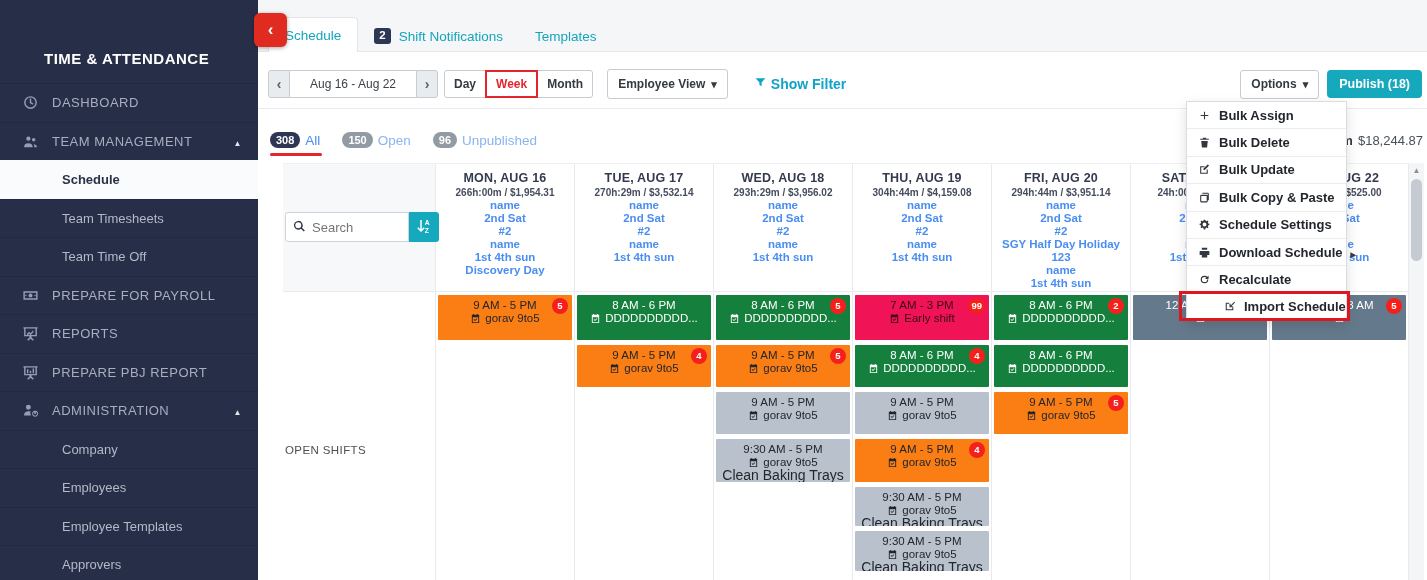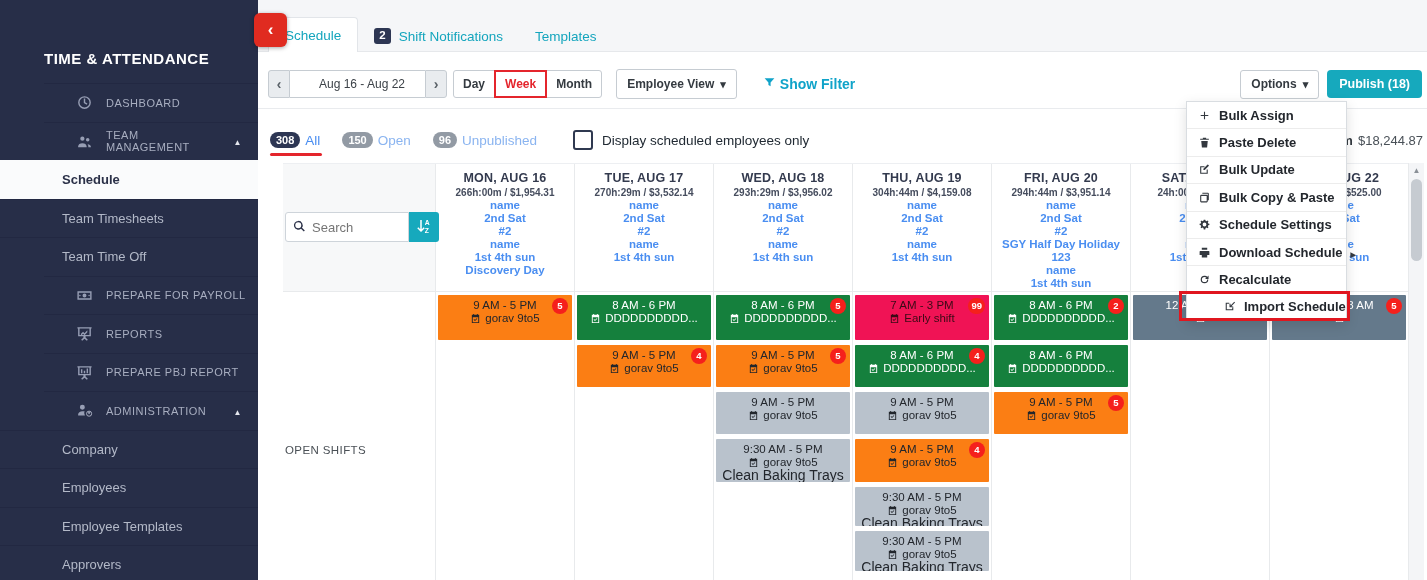--- a/index.html
+++ b/index.html
@@ -5,21 +5,21 @@
   html,body{margin:0;padding:0;width:1427px;height:580px;overflow:hidden;background:#fff;
     font-family:"Liberation Sans",sans-serif;}
   .page{position:relative;width:1427px;height:580px;}
 
   
   .sidebar{position:absolute;left:0;top:0;width:258px;height:580px;background:#272e48;z-index:3;}
   .sidebar-title{height:50px;display:flex;align-items:center;padding-left:44px;color:#fff;
     font-weight:700;font-size:15px;letter-spacing:.5px;margin-top:33px;}
   .side-item{height:37.5px;display:flex;align-items:center;border-top:1px solid #222842;
     color:#a8aec0;cursor:pointer;}
-  .side-item.top{padding-left:32px;gap:13px;font-size:11px;letter-spacing:.5px;margin-left:44px;}
+  .side-item.top{padding-left:22px;gap:13px;font-size:13px;letter-spacing:.5px;}
   .side-item.sub{padding-left:62px;font-size:13px;color:#b3b9c8;}
   .side-item.active{background:#fafbfc;color:#2b3148;font-weight:700;border-top-color:#fafbfc;}
   .side-icon{display:flex;}
   .side-icon svg{width:17px;height:17px;fill:#979eb4;}
   .caret-up{margin-left:auto;margin-right:16px;color:#e6e8ef;}
   .caret-up::after{content:"▲";font-size:8px;}
   .collapse-tab{position:absolute;left:254px;top:13px;width:33px;height:34px;background:#e02b20;
     border:none;border-radius:6px;color:#fff;z-index:6;font-size:17px;font-weight:700;
     box-shadow:0 1px 4px rgba(0,0,0,.35);cursor:pointer;display:flex;align-items:center;justify-content:center;}
 
@@ -31,21 +31,21 @@
     height:32px;cursor:pointer;white-space:nowrap;}
   .tab.active{background:#fff;border:1px solid #e2e5e9;border-bottom:none;border-radius:4px 4px 0 0;height:34px;z-index:2;}
   .tab-badge{background:#2d3653;color:#fff;font-weight:700;font-size:11.5px;padding:2px 5px;border-radius:3px;line-height:1;}
 
   .toolbar{position:absolute;top:70px;left:10px;right:5px;height:28px;display:flex;align-items:center;}
   .nav-btn{width:22px;height:28px;background:#e9ecef;border:1px solid #c6ccd2;color:#5a6268;
     font-size:14px;font-weight:700;cursor:pointer;display:flex;align-items:center;justify-content:center;padding:0;}
   .nav-btn.prev{border-radius:3px 0 0 3px;}
   .nav-btn.next{border-radius:0 3px 3px 0;}
   .date-box{width:126px;height:26px;border-top:1px solid #c6ccd2;border-bottom:1px solid #c6ccd2;
-    background:#fff;font-size:12px;color:#3c4248;display:flex;align-items:center;justify-content:center;padding-left:9px;}
+    background:#fff;font-size:12px;color:#3c4248;display:flex;align-items:center;justify-content:center;}
   .seg{display:flex;margin-left:6px;}
   .seg-btn{min-width:24px;padding:0 9px;height:28px;background:#fff;border:1px solid #c6ccd2;
     font-weight:700;font-size:12px;color:#343a40;cursor:pointer;margin-left:-1px;font-family:inherit;}
   .seg-btn:first-child{border-radius:3px 0 0 3px;margin-left:0;}
   .seg-btn:last-child{border-radius:0 3px 3px 0;}
   .seg-btn.active{color:#e4252c;border:2px solid #e4252c;z-index:1;position:relative;}
   .dropdown-btn{margin-left:14px;padding:0 10px;border:1px solid #c6ccd2;border-radius:3px;background:#fff;
     font-weight:700;font-size:12px;color:#343a40;height:28px;display:flex;align-items:center;gap:6px;
     cursor:pointer;font-family:inherit;}
   .caret-down::after{content:"▾";font-size:11px;}
@@ -271,24 +271,20 @@
           </span>
           <span class="chip">
             <span class="chip-count">150</span>
             <span class="chip-label">Open</span>
           </span>
           <span class="chip">
             <span class="chip-count">96</span>
             <span class="chip-label">Unpublished</span>
           </span>
         </span>
-      <span class="cbx-group">
-        <span class="cbx"></span>
-        <span class="cbx-label">Display scheduled employees only</span>
-      </span>
     </div>
     <div class="totals">
       <span class="t-hours">5m</span><span>$18,244.87</span>
     </div>
 
     <div class="grid">
       <div class="ghead">
         <div class="labelcell">
           <div class="searchwrap">
             <span class="search-icon"><svg viewBox="0 0 24 24">
@@ -688,21 +684,21 @@
             </svg>
           </span>
           <span class="mi-label">Bulk Assign</span>
         </div>
         <div class="menu-item">
           <span class="mi-icon">
             <svg viewBox="0 0 24 24" fill="currentColor">
               <path d="M9 3h6v2h5v2H4V5h5zM6 9h12l-1.2 12H7.2z"></path>
             </svg>
           </span>
-          <span class="mi-label">Paste Delete</span>
+          <span class="mi-label">Bulk Delete</span>
         </div>
         <div class="menu-item">
           <span class="mi-icon">
             <svg viewBox="0 0 24 24" fill="currentColor">
               <path d="M4 6h8v2H6v10h10v-6h2v8H4zm16.7-.7-2-2a1 1 0 0 0-1.4 0L10 10.6V13h2.4l7.3-7.3a1 1 0 0 0 0-1.4z"></path>
             </svg>
           </span>
           <span class="mi-label">Bulk Update</span>
         </div>
         <div class="menu-item">

